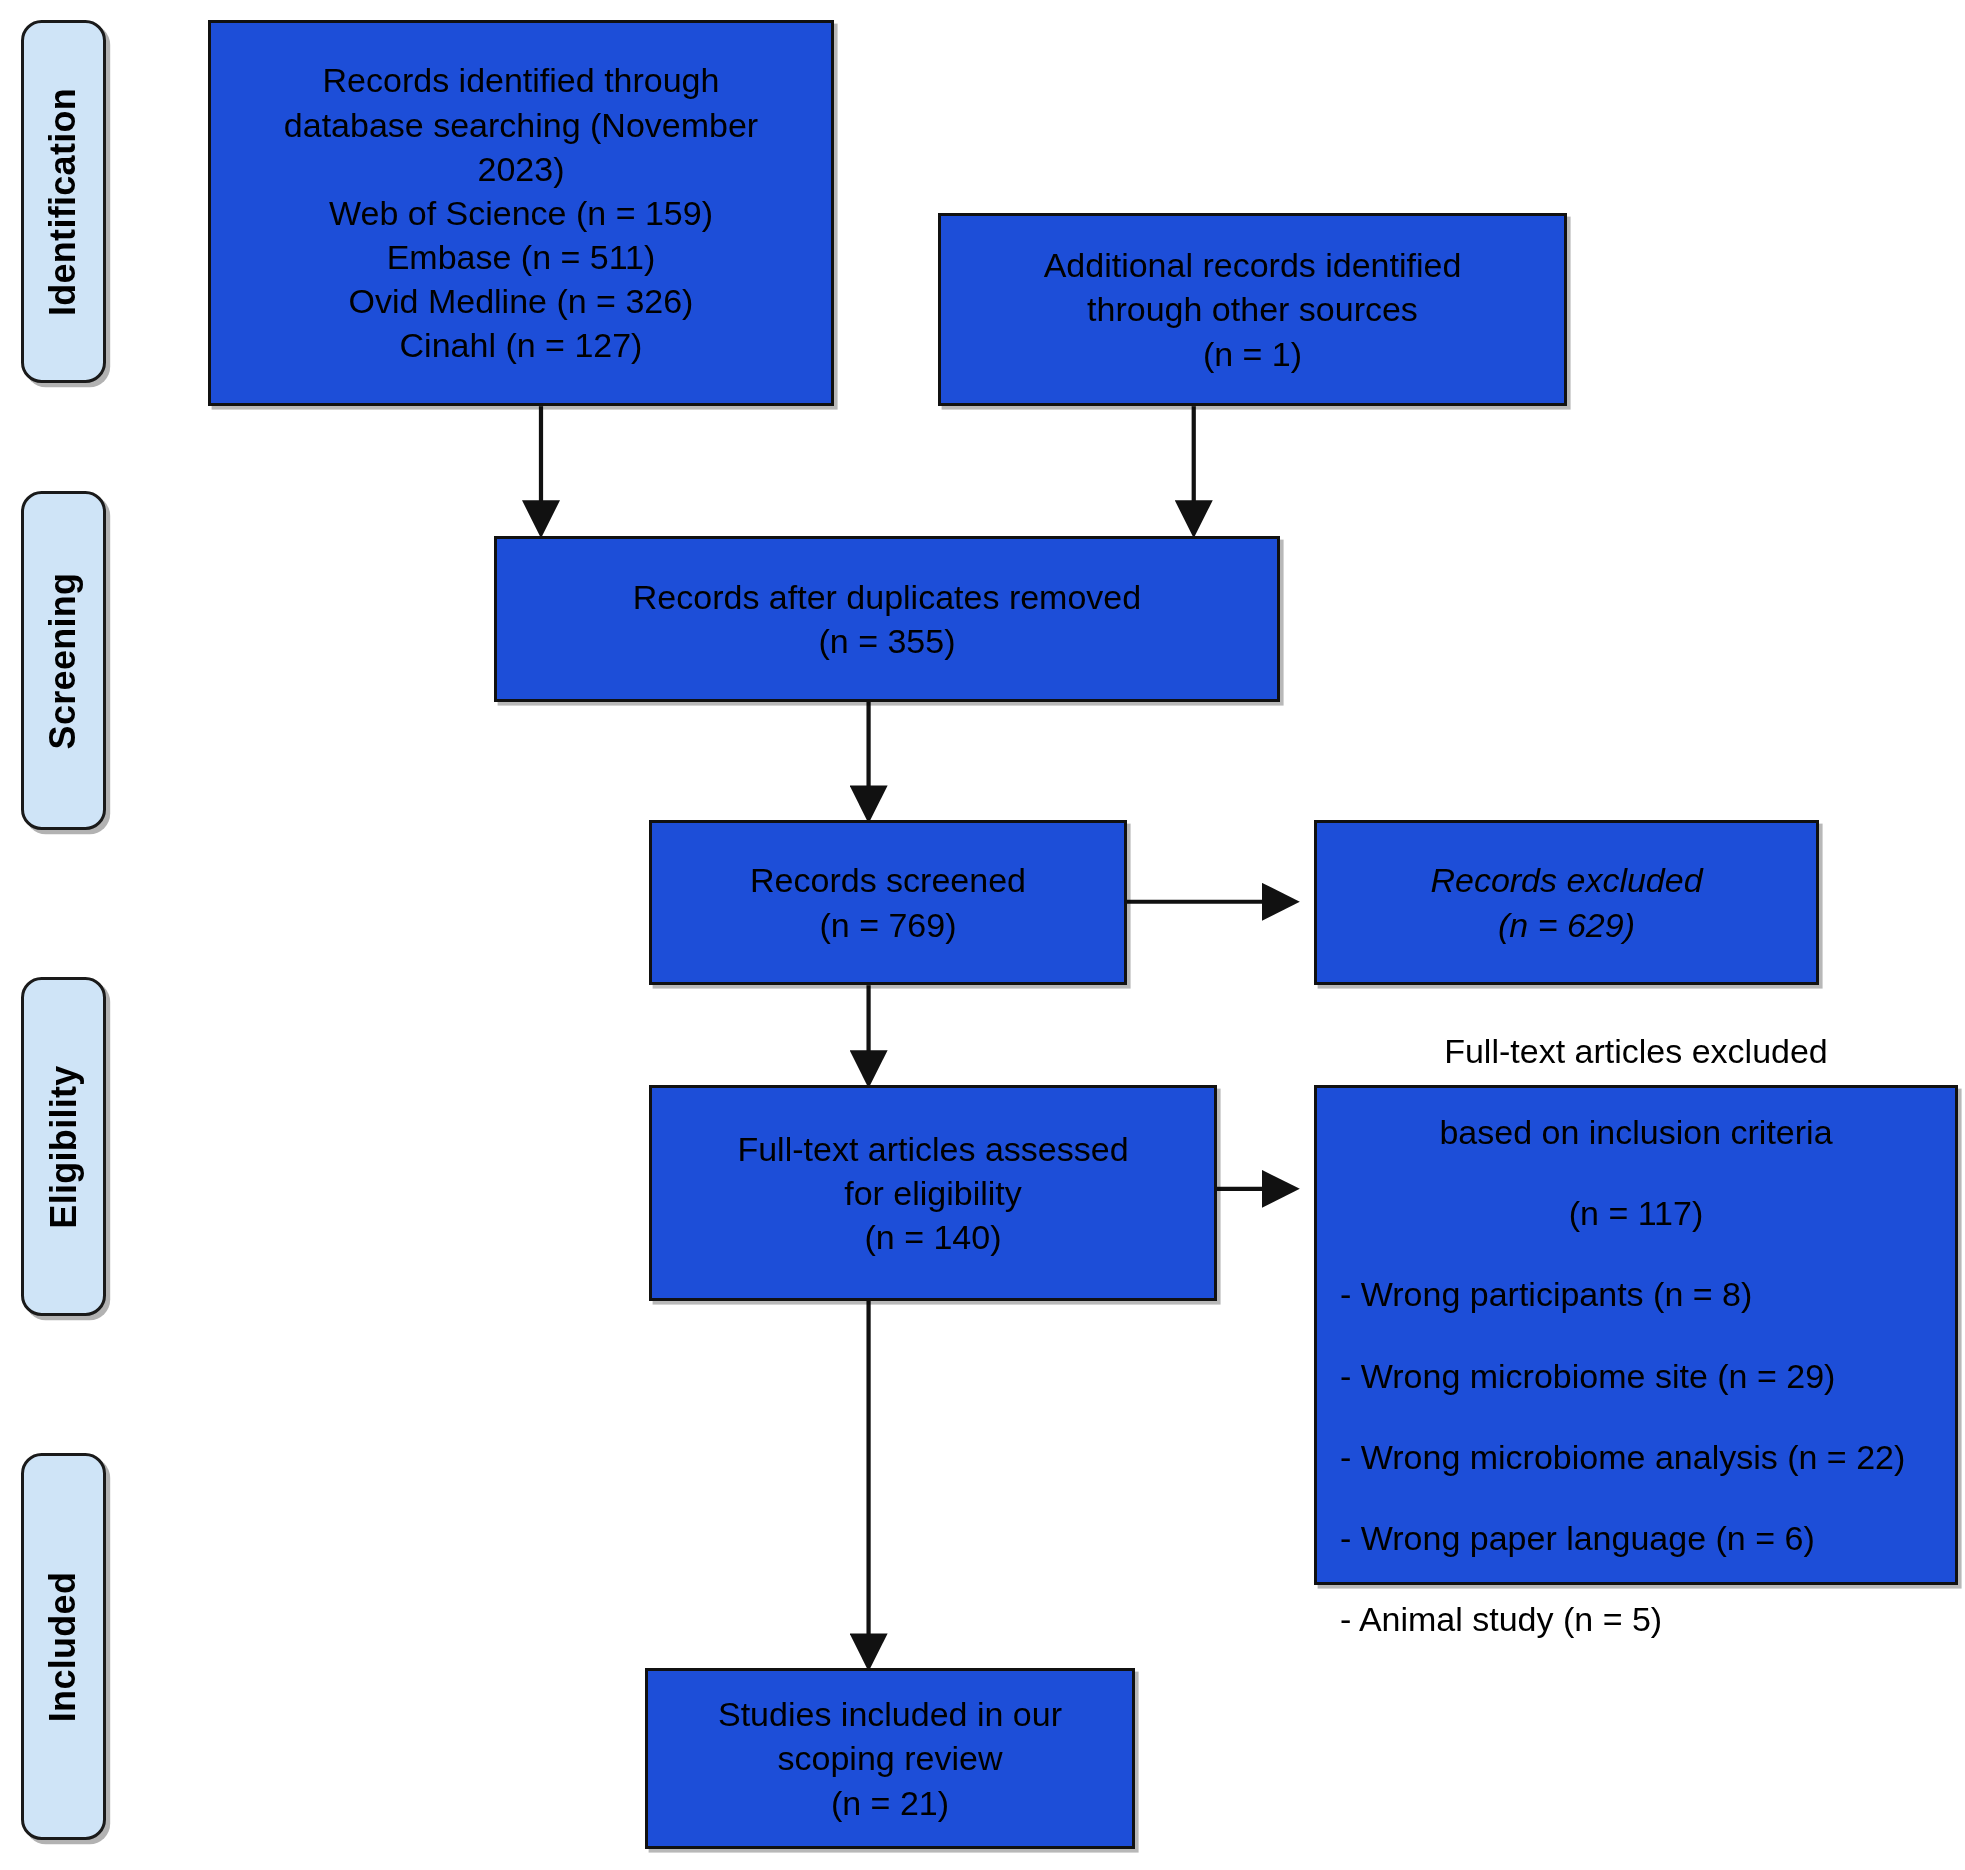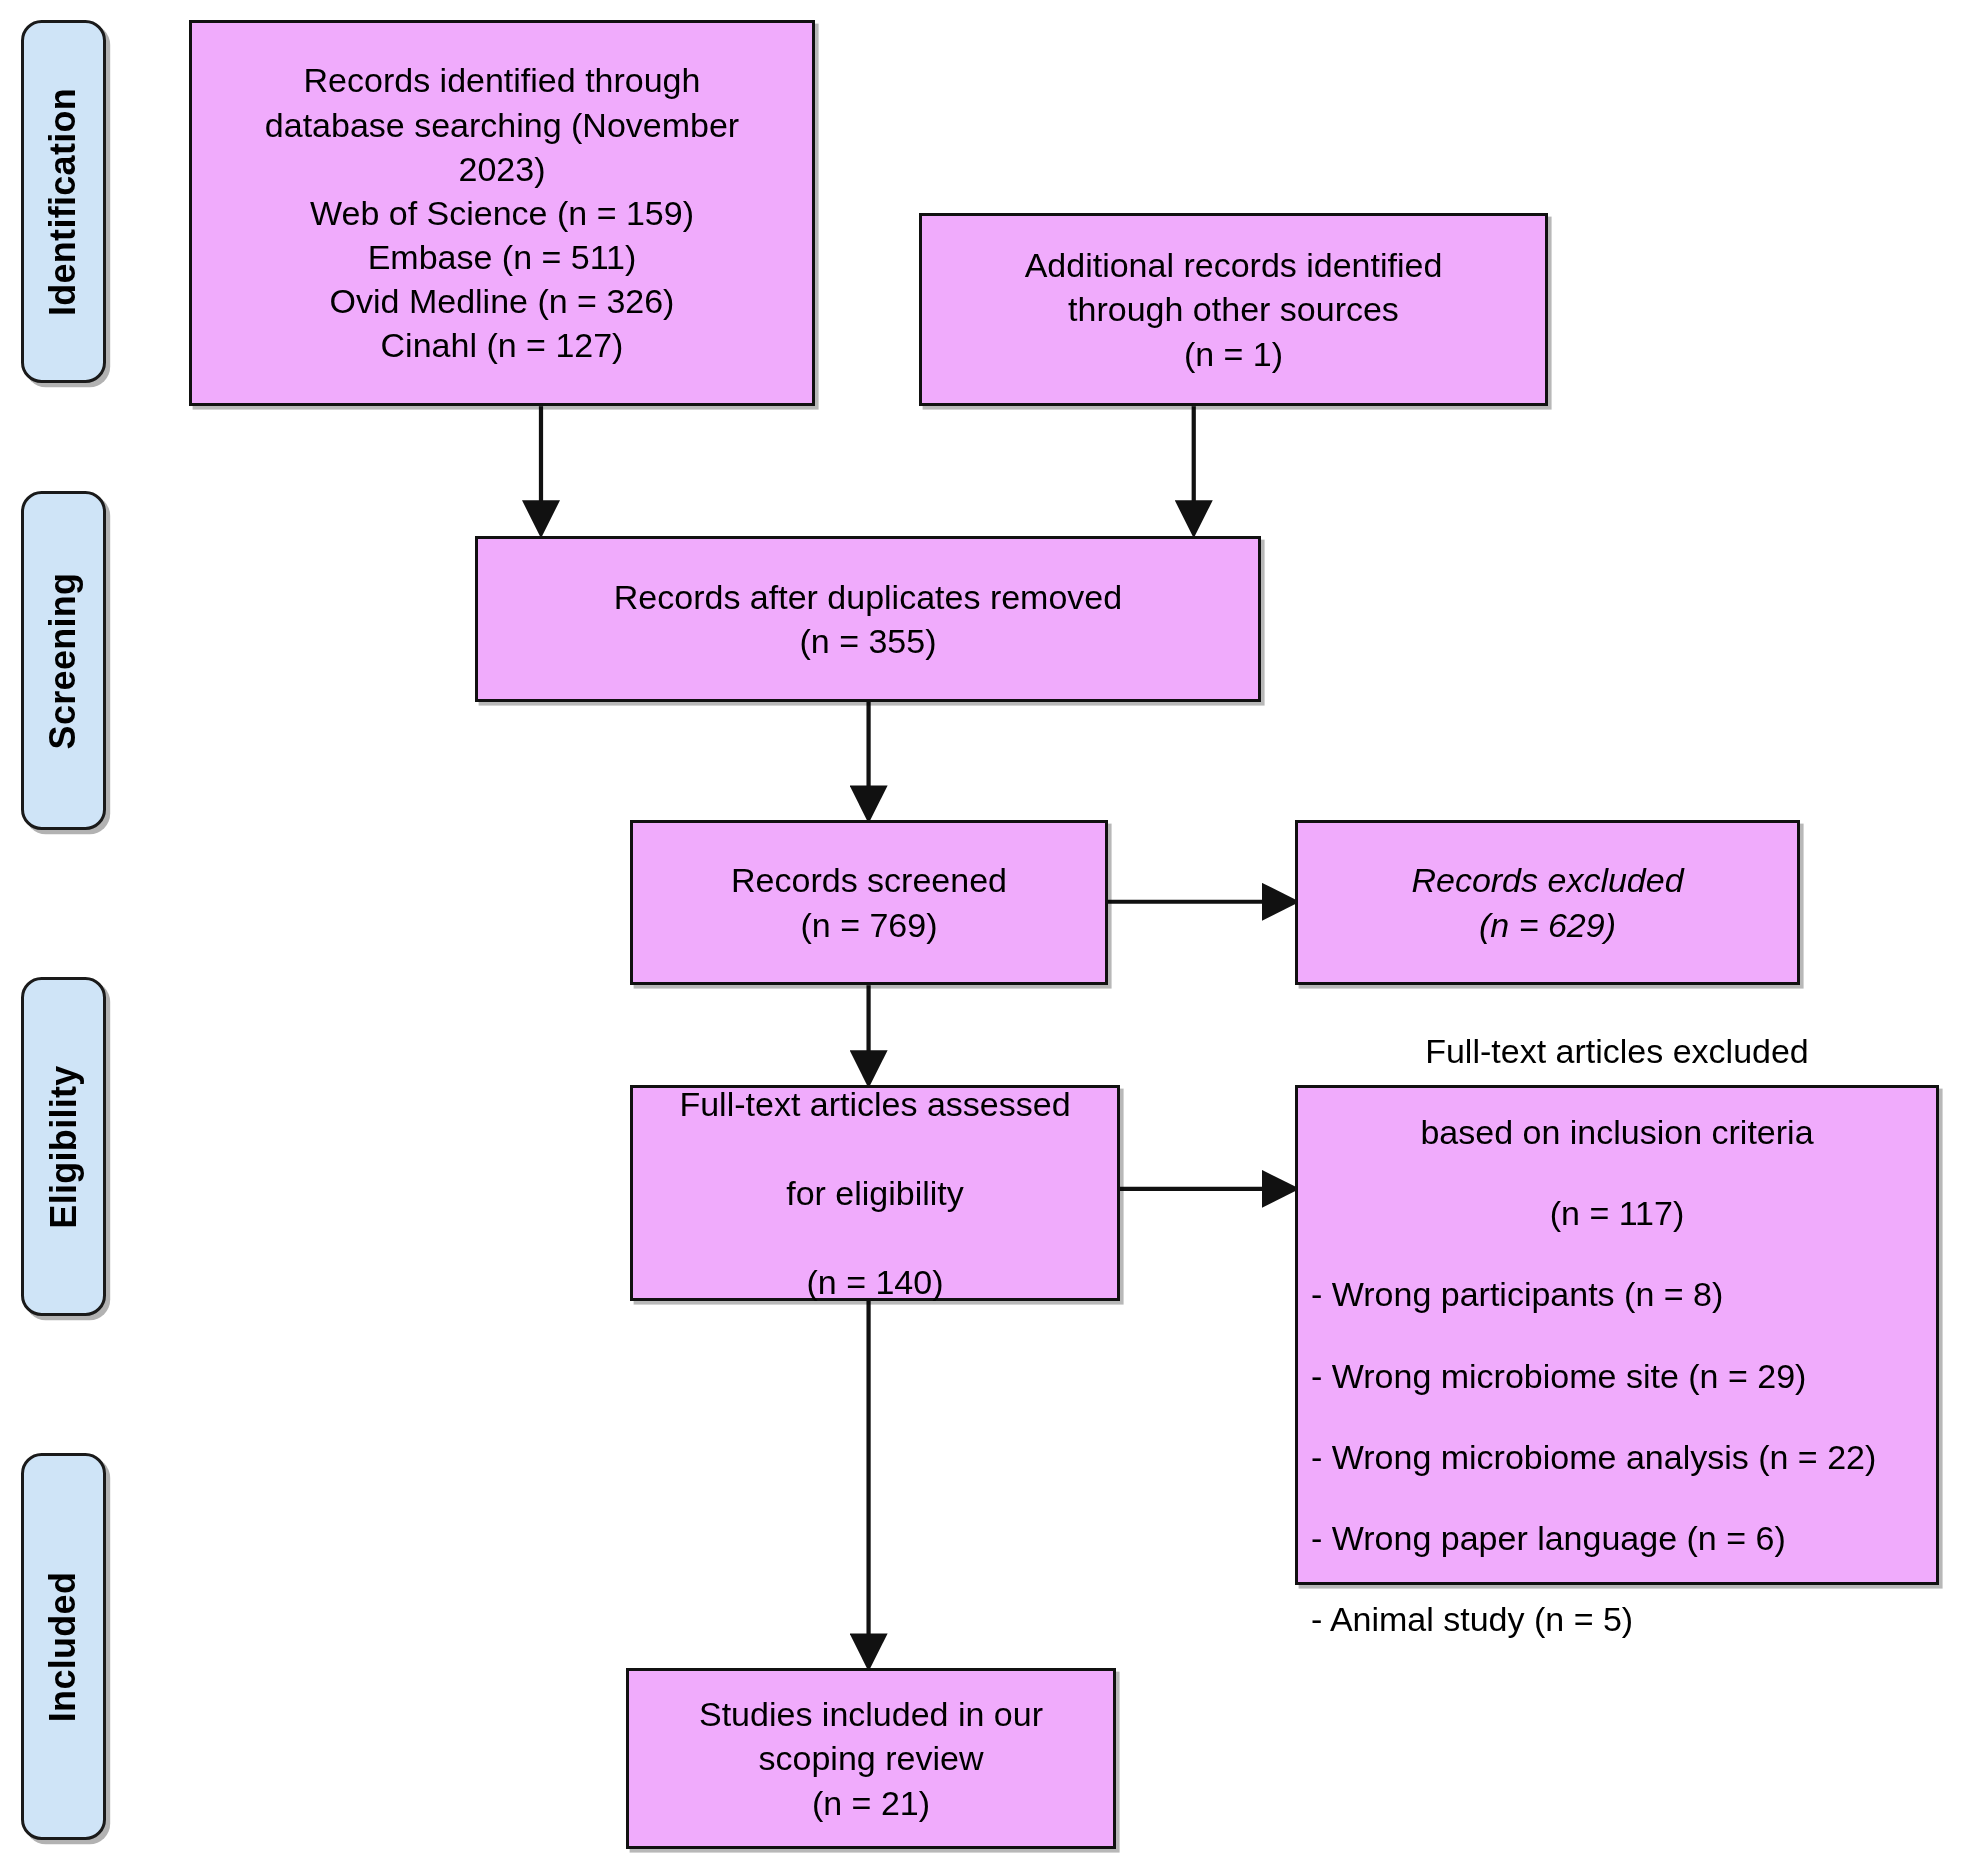--- a/index.html
+++ b/index.html
@@ -37,29 +37,30 @@
     white-space: nowrap;
     font-weight: bold;
     font-size: 36px;
     letter-spacing: 0.3px;
     line-height: 1;
   }
 
   
   .flow-box {
     position: absolute;
-    background: #f0abfc;
+    background: #1d4ed8;
     border: 3.6px solid #111111;
     box-sizing: border-box;
     box-shadow: 3.6px 3.6px 0 rgba(0,0,0,0.28);
     display: flex;
     flex-direction: column;
     align-items: center;
     justify-content: center;
-    padding: 6px 1px;
+    padding: 6px 11px;
+    margin-left: 19px;
   }
   .flow-box .line {
     font-size: 34px;
     line-height: 1.30;
     text-align: center;
     white-space: nowrap;
   }
   .flow-box.left-list {
     align-items: stretch;
   }
@@ -148,21 +149,21 @@
   <div class="flow-box" style="left:630px; top:820px; width:478px; height:165px;">
     <div class="line">Records screened</div>
     <div class="line">(n = 769)</div>
   </div>
 
   <div class="flow-box" style="left:1295px; top:820px; width:505px; height:165px;font-style:italic;">
     <div class="line">Records excluded</div>
     <div class="line">(n = 629)</div>
   </div>
 
-  <div class="flow-box" style="left:630px; top:1085px; width:490px; height:216px;gap:45px;">
+  <div class="flow-box" style="left:630px; top:1085px; width:568px; height:216px;">
     <div class="line">Full-text articles assessed</div>
     <div class="line">for eligibility</div>
     <div class="line">(n = 140)</div>
   </div>
 
   <div class="flow-box left-list" style="left:1295px; top:1085px; width:644px; height:500px;gap:37px;">
     <div class="line center">Full-text articles excluded</div>
     <div class="line center">based on inclusion criteria</div>
     <div class="line center">(n = 117)</div>
     <div class="line bullet">- Wrong participants (n = 8)</div>

